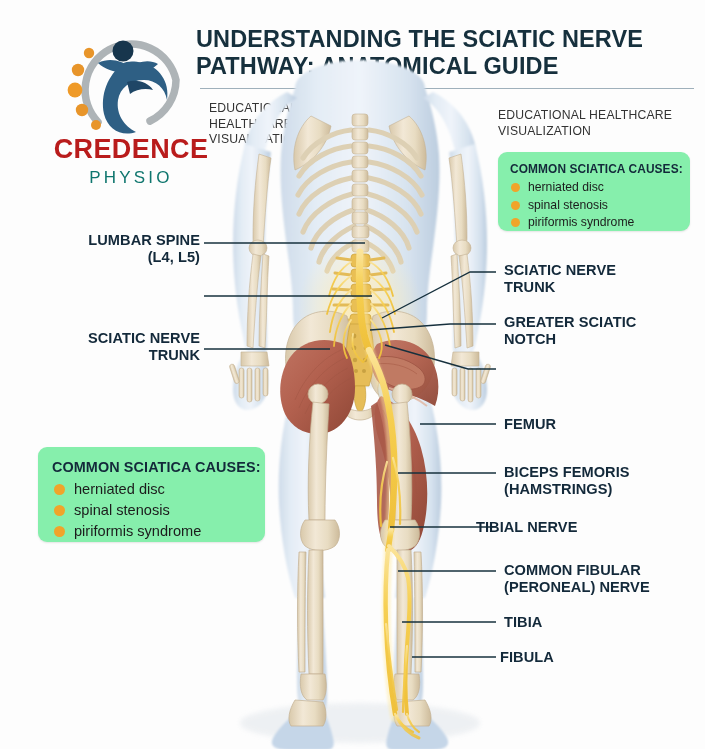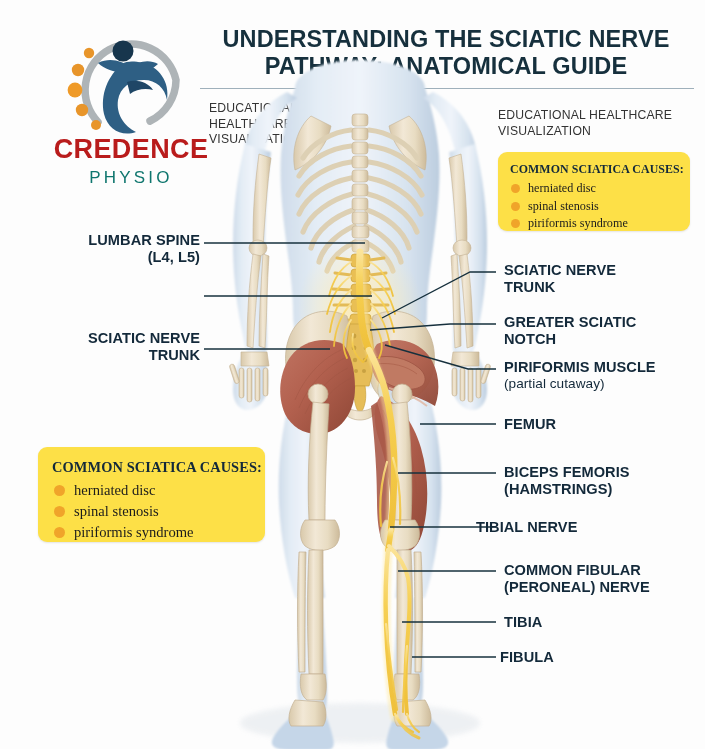--- a/index.html
+++ b/index.html
@@ -16,21 +16,21 @@
   #logo{position:absolute;left:36px;top:18px;width:190px;height:185px;}
   #logo-mark{position:absolute;left:28px;top:0;width:132px;height:122px;}
   #logo-wordmark{position:absolute;left:0;top:118px;width:190px;text-align:center;}
   #logo-name{font-size:27px;font-weight:bold;color:#b91c1c;letter-spacing:.4px;line-height:1;}
   #logo-sub{font-size:17px;font-weight:normal;color:#0f766e;letter-spacing:3.2px;line-height:1;margin-top:6px;}
 
   
   #title-block{position:absolute;left:196px;top:26px;width:500px;}
   #title{
     font-size:23.5px;font-weight:bold;color:#16303d;
-    line-height:1.16;text-align:center;letter-spacing:.1px;
+    line-height:1.16;text-align:left;letter-spacing:.1px;
   }
   #title-rule{
     position:absolute;left:200px;top:88px;width:494px;height:1px;background:#9fb0bb;
   }
 
   
   .subtitle{
     position:absolute;font-size:12.2px;color:#333;line-height:1.28;letter-spacing:.2px;
   }
   #subtitle-left{left:209px;top:101px;width:130px;}
@@ -47,23 +47,22 @@
   .label{
     position:absolute;font-weight:bold;color:#13293a;
     font-size:14.6px;line-height:1.14;letter-spacing:.05px;
   }
   .label.left{text-align:right;}
   .label.right{text-align:left;}
   .label .sub{font-weight:normal;font-size:13.6px;display:block;}
 
   
   .callout{
-    position:absolute;background:#fde047;border-radius:9px;
+    position:absolute;background:#86efac;border-radius:9px;
     box-shadow:0 1px 2px rgba(0,0,0,.10);
-    font-family:Liberation Serif, serif;
   }
   .callout-title{font-weight:bold;color:#13293a;letter-spacing:.1px;}
   .callout ul{list-style:none;margin:0;padding:0;}
   .callout li{position:relative;color:#1c1c1c;}
   .callout li .dot{
     position:absolute;border-radius:50%;background:#f0a42a;
   }
 
   #callout-left{left:38px;top:447px;width:227px;height:95px;}
   #callout-left .callout-title{font-size:14.4px;margin:12px 0 4px 14px;}
@@ -465,24 +464,20 @@
   <div class="label right" style="left:504px;top:262px;width:200px;">
     <span>SCIATIC NERVE</span><br>
     <span>TRUNK</span>
   </div>
 
   <div class="label right" style="left:504px;top:314px;width:200px;">
     <span>GREATER SCIATIC</span><br>
     <span>NOTCH</span>
   </div>
 
-  <div class="label right" style="left:504px;top:359px;width:200px;">
-    <span>PIRIFORMIS MUSCLE</span>
-    <span class="sub">(partial cutaway)</span>
-  </div>
 
   <div class="label right" style="left:504px;top:416px;width:200px;">
     <span>FEMUR</span>
   </div>
 
   <div class="label right" style="left:504px;top:464px;width:200px;">
     <span>BICEPS FEMORIS</span><br>
     <span>(HAMSTRINGS)</span>
   </div>
 

